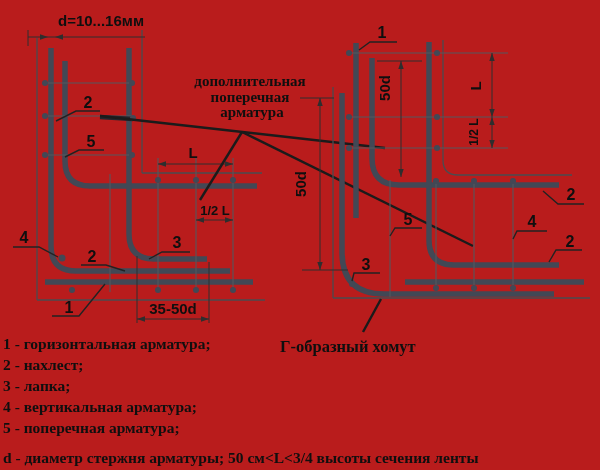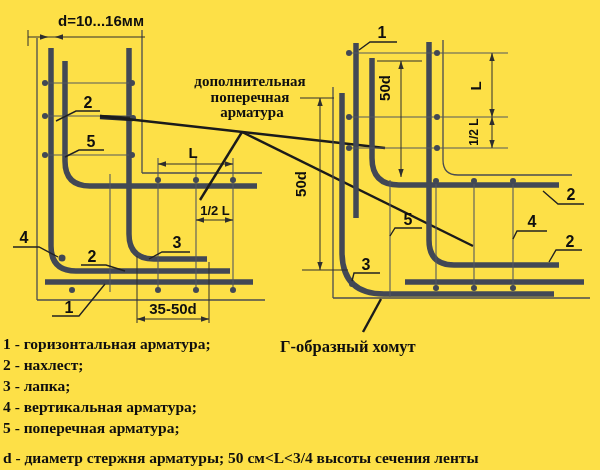--- a/index.html
+++ b/index.html
@@ -1,16 +1,16 @@
 <!DOCTYPE html>
 <html><head>
 <meta charset="utf-8">
 <style>
   html,body{margin:0;padding:0;background:#fff;}
-  .stage{position:relative;width:600px;height:470px;background:#fde047;overflow:hidden;}
+  .stage{position:relative;width:600px;height:470px;background:#b91c1c;overflow:hidden;}
   svg{display:block}
   .bar{stroke:#424855;stroke-width:5.5;fill:none;}
   .edge{stroke:#4a4c50;stroke-width:1.3;fill:none;}
   .thin{stroke:#55585e;stroke-width:1.1;fill:none;}
   .dim{stroke:#2e2e2e;stroke-width:1;fill:none;}
   .leader{stroke:#1b1b1b;stroke-width:2.4;fill:none;}
   .lead2{stroke:#222;stroke-width:1.4;fill:none;}
   .thick-seg{stroke:#23262e;stroke-width:4.5;fill:none;}
   .dot{fill:#424855;stroke:none;}
   .arr{fill:#2e2e2e;stroke:none;}

